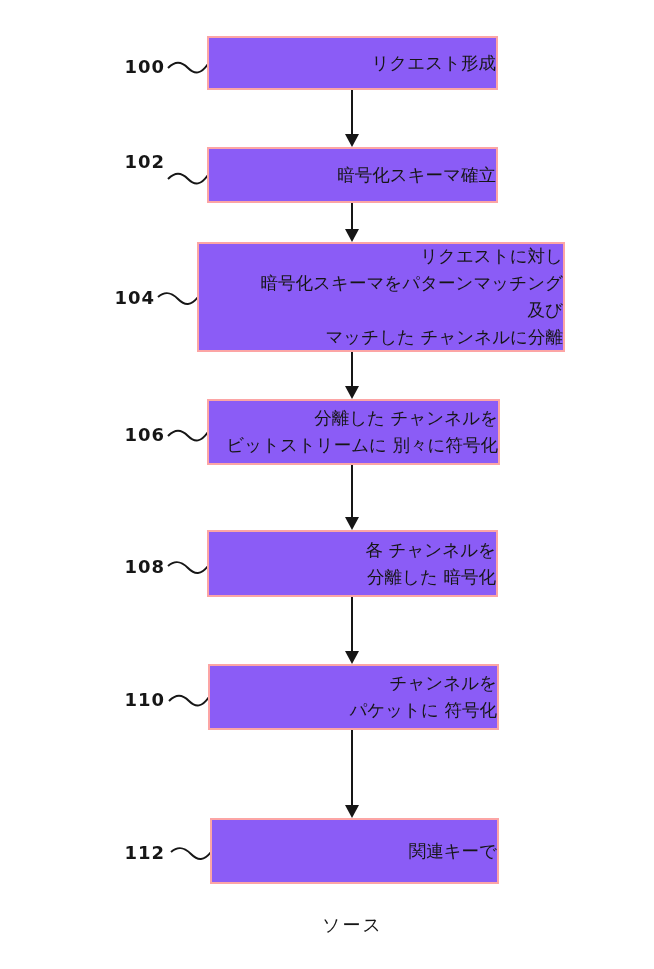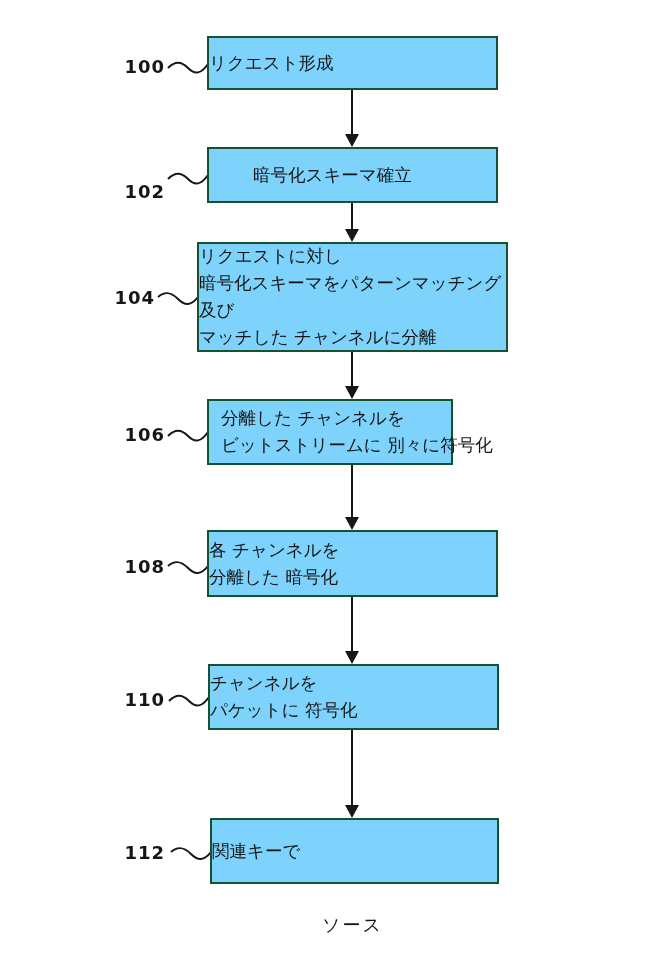--- a/index.html
+++ b/index.html
@@ -7,26 +7,26 @@
     position: relative;
     width: 654px;
     height: 969px;
     background: #ffffff;
     font-family: "DejaVu Sans", "Liberation Sans", sans-serif;
     color: #161616;
     text-decoration: underline;
   }
   .step-box {
     position: absolute;
-    border: 2px solid #14532d;
-    background: #7dd3fc;
+    border: 2px solid #fca5a5;
+    background: #8b5cf6;
     display: flex;
     flex-direction: column;
     justify-content: center;
-    text-align: left;
+    text-align: right;
     box-sizing: border-box;
   }
   .step-box .line {
     font-size: 17.5px;
     line-height: 27px;
     white-space: nowrap;
   }
   .ref-label {
     position: absolute;
     width: 46px;
@@ -57,28 +57,28 @@
   .caption {
     position: absolute;
     left: 207px; top: 913px; width: 291px;
     text-align: center;
     font-size: 18px;
     letter-spacing: 2px;
   }
   
   #box-100 { left: 207px; top: 36px;  width: 291px; height: 54px; }
   #box-102 { left: 207px; top: 147px; width: 291px; height: 56px; padding-left: 44px; }
-  #box-104 { left: 197px; top: 242px; width: 311px; height: 110px; }
-  #box-106 { left: 207px; top: 399px; width: 246px; height: 66px; padding-left: 12px; }
+  #box-104 { left: 197px; top: 242px; width: 368px; height: 110px; }
+  #box-106 { left: 207px; top: 399px; width: 293px; height: 66px; padding-left: 12px; }
   #box-108 { left: 207px; top: 530px; width: 291px; height: 67px; }
   #box-110 { left: 208px; top: 664px; width: 291px; height: 66px; }
   #box-112 { left: 210px; top: 818px; width: 289px; height: 66px; }
   
   #ref-100 { left: 119px; top: 66px; }
-  #ref-102 { left: 119px; top: 191px; text-align: right; }
+  #ref-102 { left: 119px; top: 161px; text-align: right; }
   #ref-104 { left: 109px; top: 297px; }
   #ref-106 { left: 119px; top: 434px; }
   #ref-108 { left: 119px; top: 566px; }
   #ref-110 { left: 119px; top: 699px; }
   #ref-112 { left: 119px; top: 852px; }
   
   #sq-100 { left: 167px; top: 68px; }
   #sq-102 { left: 167px; top: 179px; }
   #sq-104 { left: 157px; top: 299px; }
   #sq-106 { left: 167px; top: 436px; }

